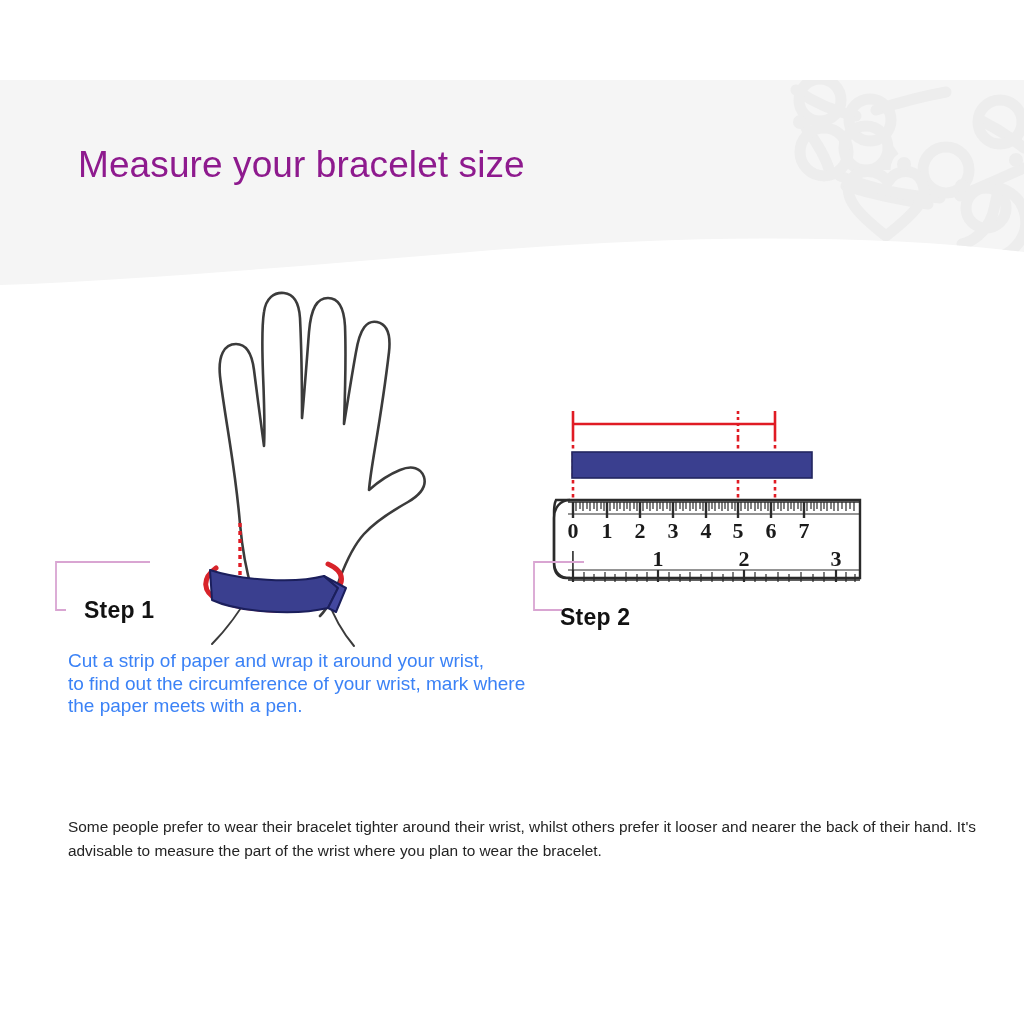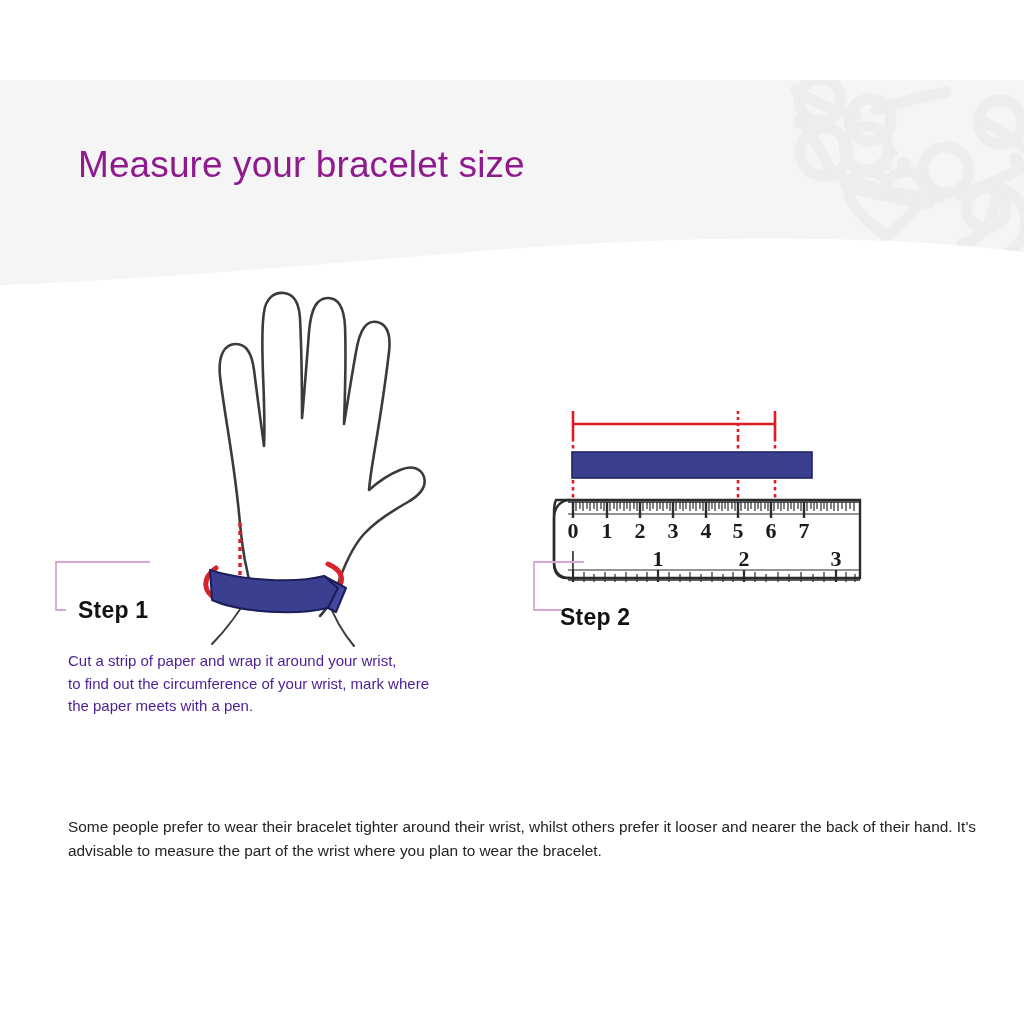--- a/index.html
+++ b/index.html
@@ -59,23 +59,23 @@
     font-size: 23px;
     font-weight: 700;
     color: #121212;
     letter-spacing: 0.2px;
     white-space: nowrap;
   }
 
   
   .step-body {
     position: absolute;
-    font-size: 15px;
+    font-size: 19px;
     line-height: 22.5px;
-    color: #4c1d95;
+    color: #3b82f6;
     white-space: pre-line;
   }
 
   .guide-title {
     position: absolute;
     left: 68px;
     top: 775px;
     font-size: 23px;
     font-weight: 400;
     color: #1a1a1a;
@@ -377,21 +377,21 @@
         <line x1="276" y1="170" x2="276" y2="180"></line>
         <line x1="298" y1="170" x2="298" y2="180"></line>
           <line x1="307" y1="172" x2="307" y2="180"></line>
       </g>
     </g>
   </svg>
 
   <svg class="step-bracket" style="left:50px; top:560px;" width="104" height="58" viewBox="0 0 104 58" xmlns="http://www.w3.org/2000/svg">
     <path d="M100,2 L6,2 L6,50 L16,50" fill="none" stroke="#d9a5d2" stroke-width="1.8"></path>
   </svg>
-  <div class="step-label" style="left:78px; top:597px;">Step 1</div>
+  <div class="step-label" style="left:84px; top:597px;">Step 1</div>
   <div class="step-body" style="left:68px; top:650px; width:480px;">Cut a strip of paper and wrap it around your wrist,
 to find out the circumference of your wrist, mark where
 the paper meets with a pen.</div>
 
   <svg class="step-bracket" style="left:528px; top:560px;" width="60" height="58" viewBox="0 0 60 58" xmlns="http://www.w3.org/2000/svg">
     <path d="M56,2 L6,2 L6,50 L34,50" fill="none" stroke="#d9a5d2" stroke-width="1.8"></path>
   </svg>
   <div class="step-label" style="left:560px; top:604px;">Step 2</div>
 
   <div class="guide-body">Some people prefer to wear their bracelet tighter around their wrist, whilst others prefer it looser and nearer the back of their hand. It's advisable to measure the part of the wrist where you plan to wear the bracelet.</div>

